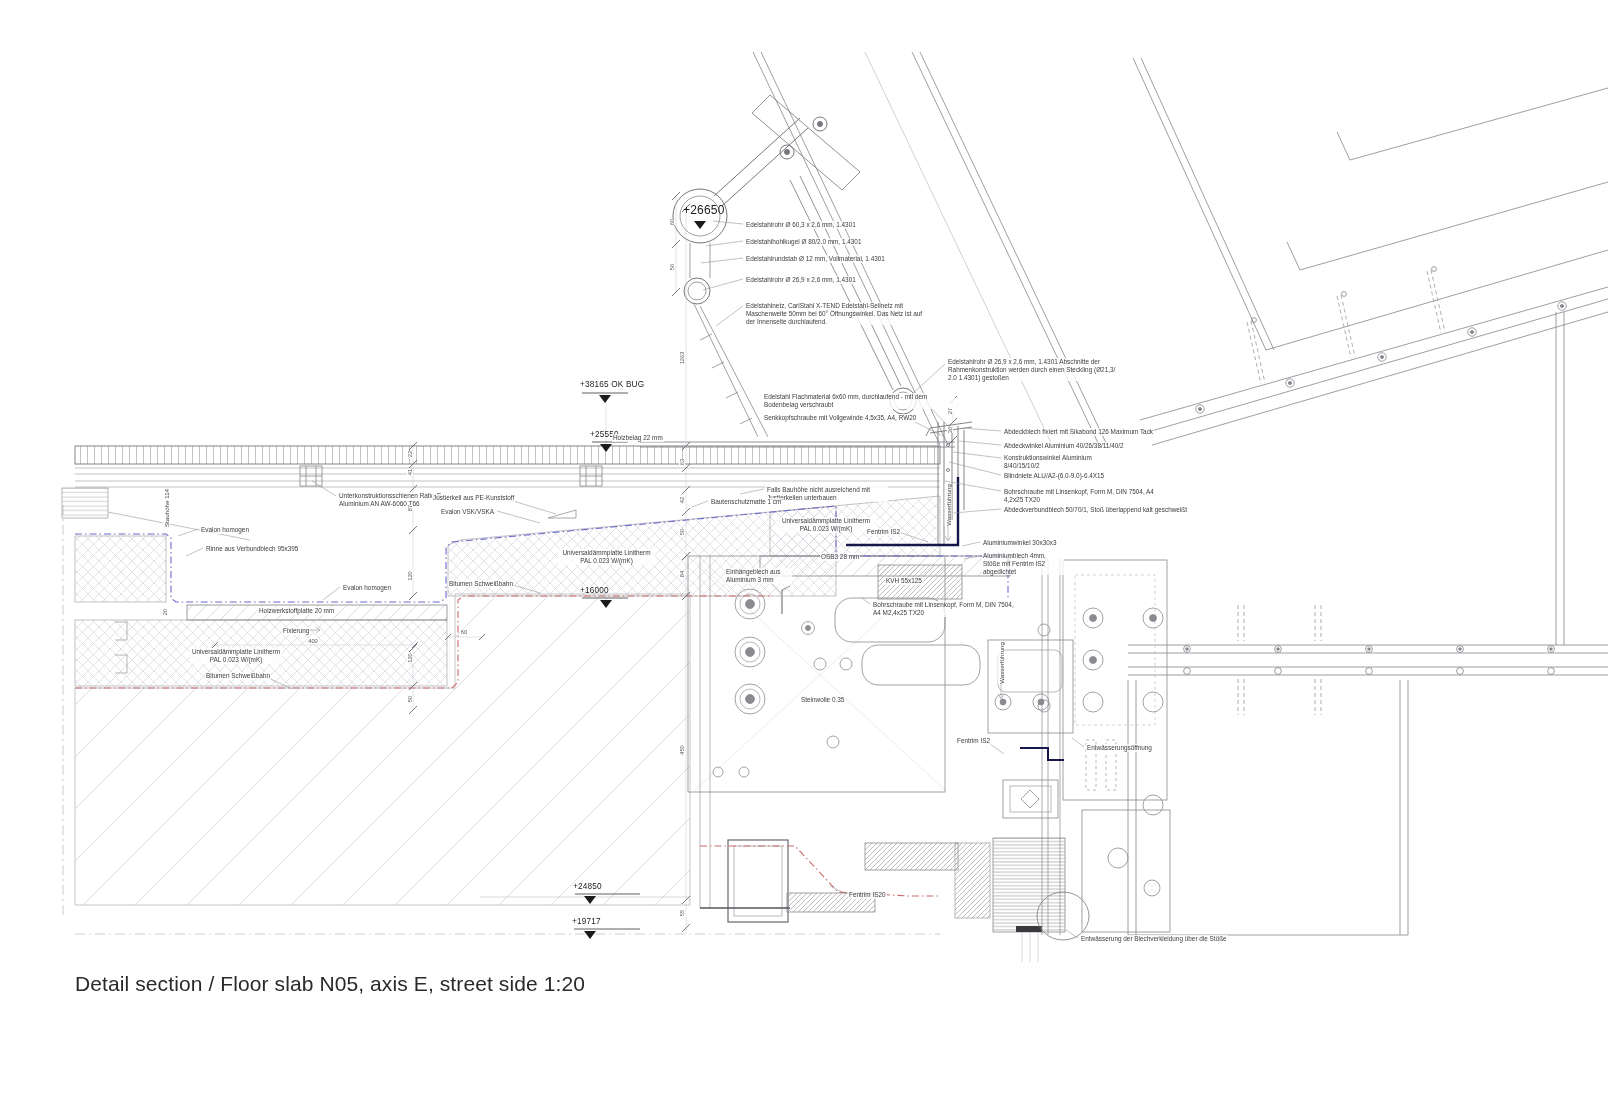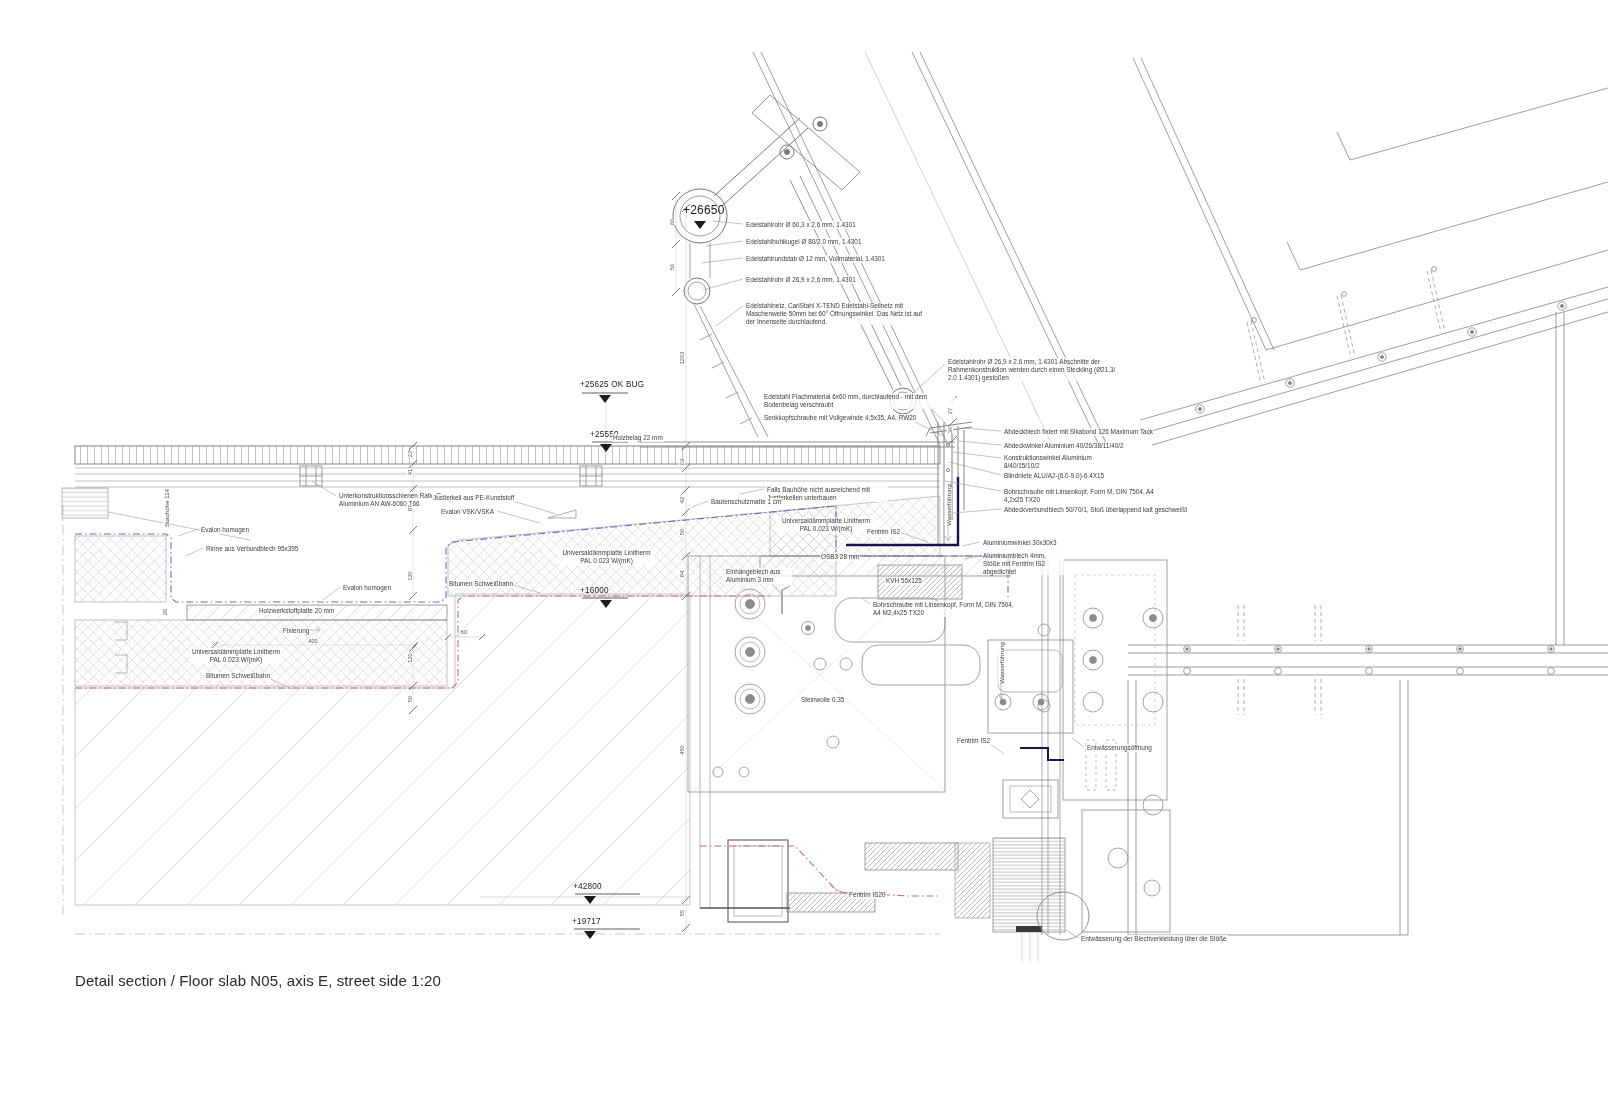--- a/index.html
+++ b/index.html
@@ -11,21 +11,21 @@
   .w{white-space:normal;}
   .c{text-align:center;}
   .dim{position:absolute;font-size:5.7px;color:#55555a;background:#fff;
        transform:translate(-50%,-50%) rotate(-90deg);white-space:nowrap;}
   .hdim{position:absolute;font-size:5.7px;color:#55555a;background:#fff;
        transform:translate(-50%,-50%);white-space:nowrap;}
   .vlbl{position:absolute;font-size:6.2px;color:#3c3c42;background:rgba(255,255,255,.78);
        transform:translate(-50%,-50%) rotate(-90deg);white-space:nowrap;}
   .elev{position:absolute;font-size:8.2px;color:#1c1c1f;white-space:nowrap;letter-spacing:.2px;}
   .elev.inside{font-size:12px;}
-  #caption{position:absolute;left:75px;top:972px;font-size:15px;color:#2a2a2e;letter-spacing:.1px;}
+  #caption{position:absolute;left:75px;top:972px;font-size:21px;color:#2a2a2e;letter-spacing:.1px;}
 </style>
 </head>
 <body>
 
 <div id="stage">
 
 <svg id="linework" width="1617" height="1100" viewBox="0 0 1617 1100">
   <defs>
     <pattern id="pv" width="7" height="20" patternUnits="userSpaceOnUse">
       <path d="M3.5,0 V20" stroke="#9a9aa0" stroke-width="0.6"></path>
@@ -282,24 +282,24 @@
     <path d="M986,741 L1004,754 M1084,747 L1072,738 M846,894 L830,886 M1078,938 L1066,930"></path>
     <path d="M108,512 L250,540"></path>
     <path d="M948,522 V540 M945,536 L948,541 L951,536"></path>
     <path d="M1001,680 V698 M998,694 L1001,699 L1004,694"></path>
   </g>
 </svg>
 
 <div>
 
   <div class="elev inside" style="left:683px;top:203px">+26650</div>
-  <div class="elev" style="left:580px;top:380px">+25625 OK BUG</div>
+  <div class="elev" style="left:580px;top:380px">+38165 OK BUG</div>
   <div class="elev" style="left:590px;top:430px">+25550</div>
   <div class="elev" style="left:580px;top:586px">+16000</div>
-  <div class="elev" style="left:573px;top:882px">+42800</div>
+  <div class="elev" style="left:573px;top:882px">+24850</div>
   <div class="elev" style="left:572px;top:917px">+19717</div>
 
   <div class="lbl" style="left:745px;top:221px">Edelstahlrohr Ø 60,3 x 2,6 mm, 1.4301</div>
   <div class="lbl" style="left:745px;top:238px">Edelstahlhohlkugel Ø 80/2.0 mm, 1.4301</div>
   <div class="lbl" style="left:745px;top:255px">Edelstahlrundstab Ø 12 mm, Vollmaterial, 1.4301</div>
   <div class="lbl" style="left:745px;top:276px">Edelstahlrohr Ø 26,9 x 2,6 mm, 1.4301</div>
   <div class="lbl w" style="left:745px;top:302px;width:185px">Edelstahlnetz, CarlStahl X-TEND Edelstahl-Seilnetz mit Maschenweite 50mm bei 60° Öffnungswinkel. Das Netz ist auf der Innenseite durchlaufend.</div>
   <div class="lbl w" style="left:947px;top:358px;width:175px">Edelstahlrohr Ø 26,9 x 2,6 mm, 1.4301 Abschnitte der Rahmenkonstruktion werden durch einen Steckling (Ø21,3/ 2.0 1.4301) gestoßen</div>
 
   <div class="lbl w" style="left:763px;top:393px;width:190px">Edelstahl Flachmaterial 6x60 mm, durchlaufend - mit dem Bodenbelag verschraubt</div>

